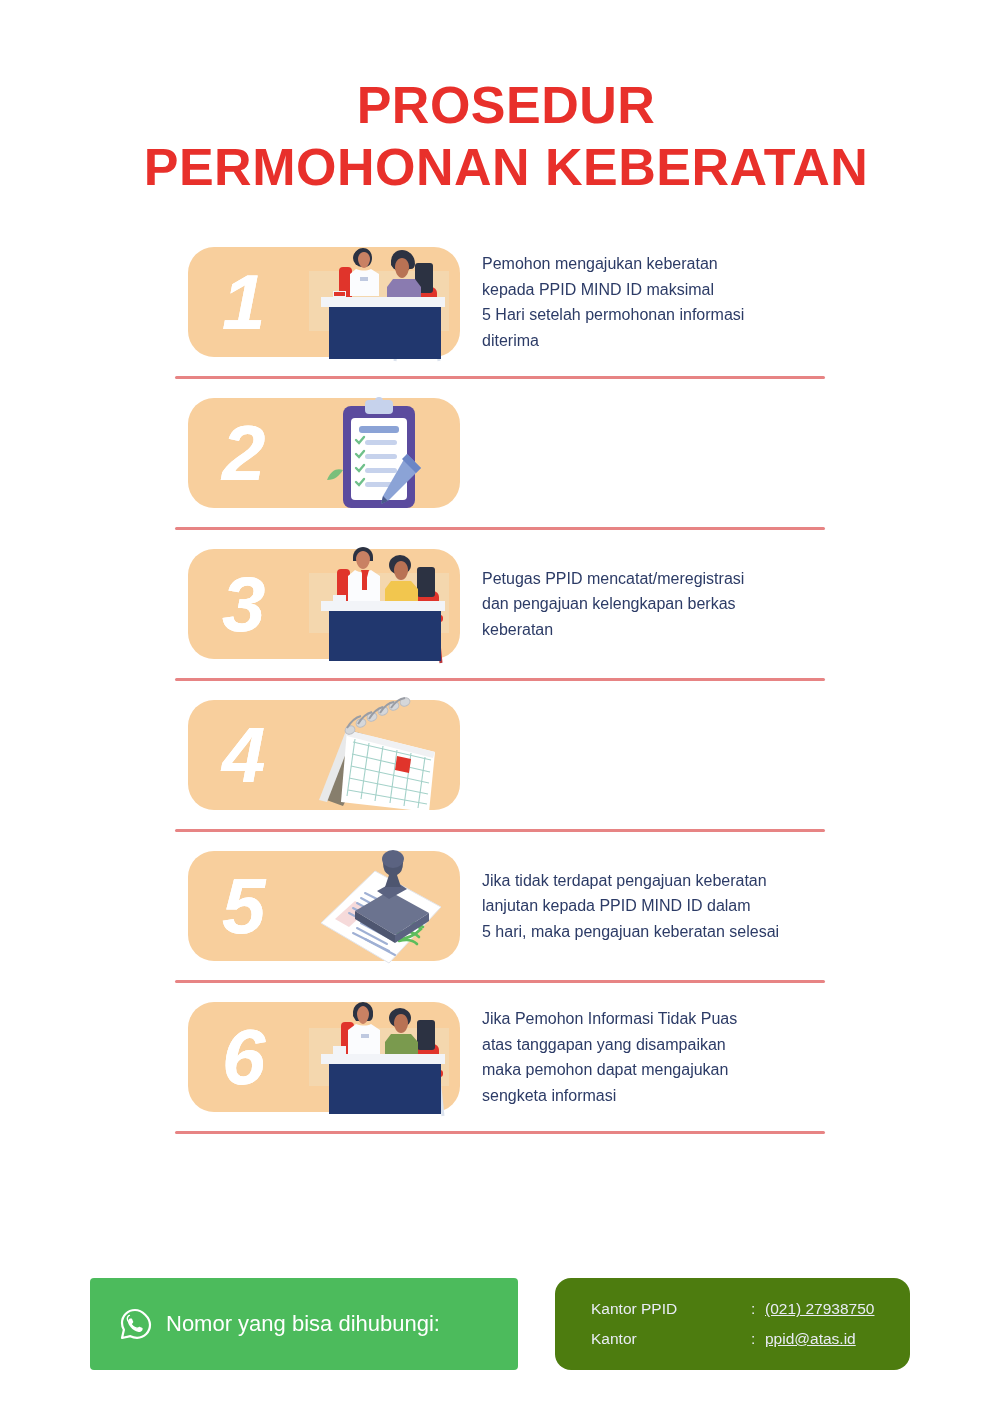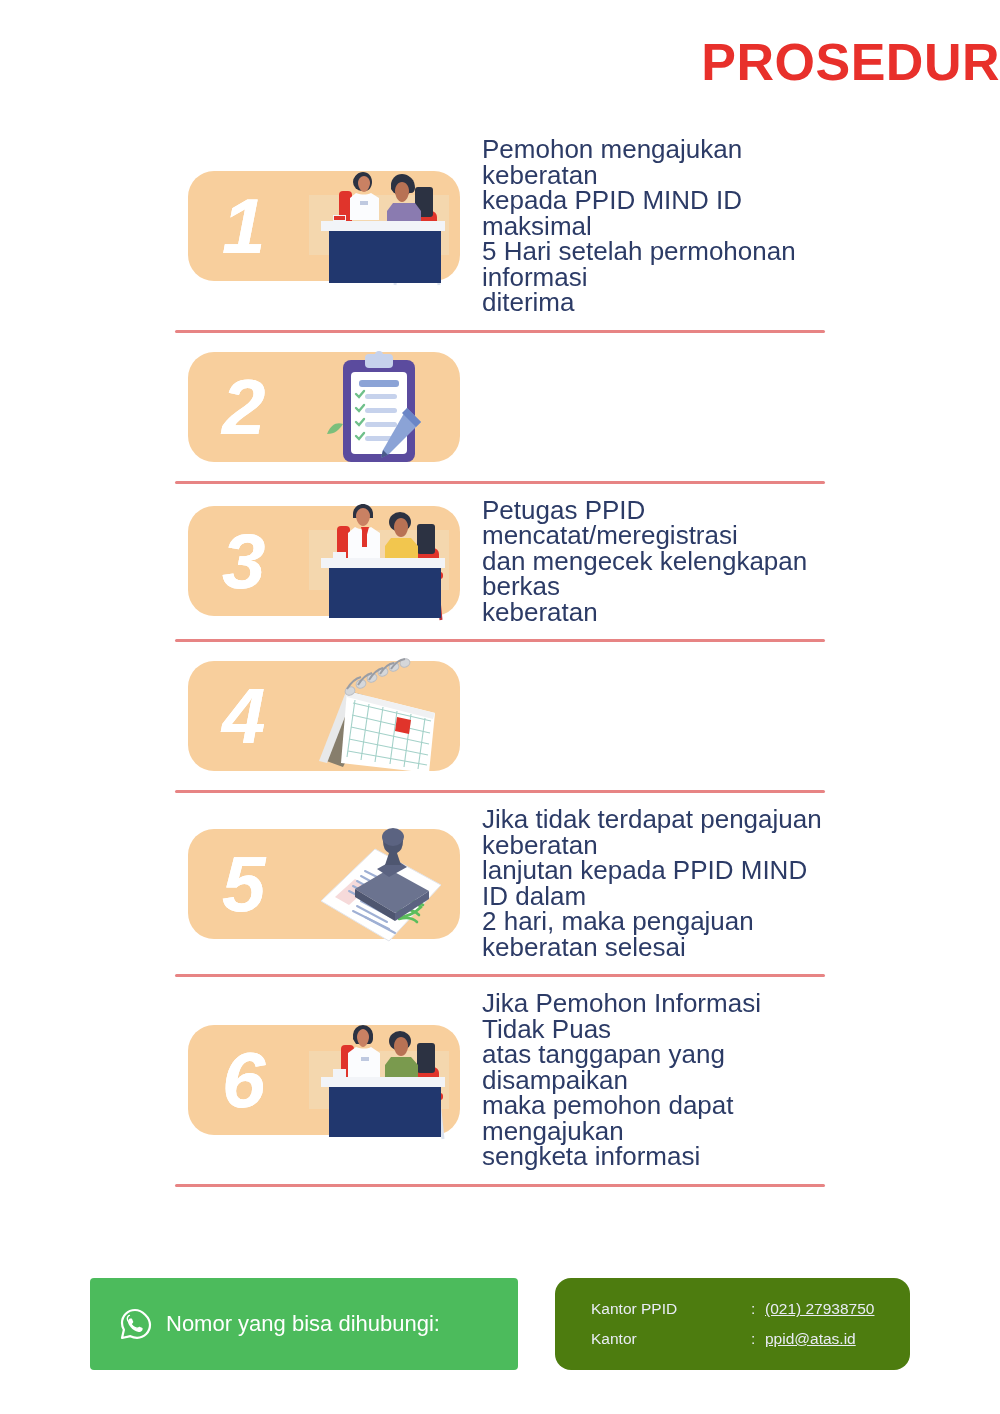--- a/index.html
+++ b/index.html
@@ -6,22 +6,22 @@
   body{
     width:1000px;height:1414px;
     background:#ffffff;
     font-family:"Liberation Sans", sans-serif;
     overflow:hidden;
     position:relative;
   }
 
   
   .title-block{
-    padding-top:31px;
-    text-align:right;
+    padding-top:74px;
+    text-align:center;
     margin-left:12px;
   }
   .title-line{
     color:#E8302B;
     font-weight:bold;
     font-size:52px;
     letter-spacing:0.5px;
     line-height:62px;
     white-space:nowrap;
   }
@@ -82,21 +82,21 @@
     z-index:4;
   }
   .illus svg{display:block;width:100%;height:100%;}
 
   
   .step-text{
     position:relative;
     z-index:2;
     margin-left:22px;
     color:#2C3B66;
-    font-size:26px;
+    font-size:16px;
     line-height:25.5px;
     white-space:pre-line;
     flex:1 1 auto;
   }
 
   
   .divider{
     height:3px;
     background:#E78484;
     border-radius:2px;
@@ -152,20 +152,21 @@
   }
   .contact-key{width:160px;flex:0 0 160px;}
   .contact-sep{width:14px;flex:0 0 14px;}
   .contact-val{flex:1 1 auto;text-decoration:underline;}
 </style>
 </head>
 <body>
 
 <div class="title-block">
   <div class="title-line">PROSEDUR</div>
+  <div class="title-line">PERMOHONAN KEBERATAN</div>
 </div>
 
 <div class="steps">
 
   <div class="step">
     <div class="step-inner">
       <div class="pill-wrap">
         <div class="pill"></div>
         <div class="step-number">1</div>
         <div class="illus">
@@ -269,21 +270,21 @@
             <ellipse cx="97" cy="120" rx="8" ry="4" fill="#FFFFFF"></ellipse>
             <ellipse cx="113" cy="120" rx="8" ry="4" fill="#FFFFFF"></ellipse>
 
             <rect x="18" y="58" width="124" height="10" fill="#F2F4F8"></rect>
             <rect x="26" y="68" width="112" height="50" fill="#21376E"></rect>
             <rect x="30" y="52" width="13" height="8" fill="#F2F4F8"></rect>
           </svg>
         </div>
       </div>
       <div class="step-text">Petugas PPID mencatat/meregistrasi
-dan mengecek kelengkapan berkas
+dan pengajuan kelengkapan berkas
 keberatan</div>
     </div>
   </div>
   <div class="divider-pad">
     <div class="divider"></div>
   </div>
 
   <div class="step">
     <div class="step-inner">
       <div class="pill-wrap">
@@ -374,21 +375,21 @@
             <path d="M52 66 L92 90 L92 98 L52 74 Z" fill="#4E5670"></path>
             <path d="M92 90 L126 68 L126 76 L92 98 Z" fill="#5B6381"></path>
             <path d="M74 46 L92 36 L104 44 L86 54 Z" fill="#5B6381"></path>
             <path d="M80 18 q0 -10 10 -10 q10 0 10 10 q0 9 -6 12 l4 12 -16 0 4 -12 q-6 -3 -6 -12z" fill="#4E5670"></path>
             <ellipse cx="90" cy="14" rx="11" ry="9" fill="#5B6381"></ellipse>
           </svg>
         </div>
       </div>
       <div class="step-text">Jika tidak terdapat pengajuan keberatan
 lanjutan kepada PPID MIND ID dalam
-2 hari, maka pengajuan keberatan selesai</div>
+5 hari, maka pengajuan keberatan selesai</div>
     </div>
   </div>
   <div class="divider-pad">
     <div class="divider"></div>
   </div>
 
   <div class="step">
     <div class="step-inner">
       <div class="pill-wrap">
         <div class="pill"></div>

